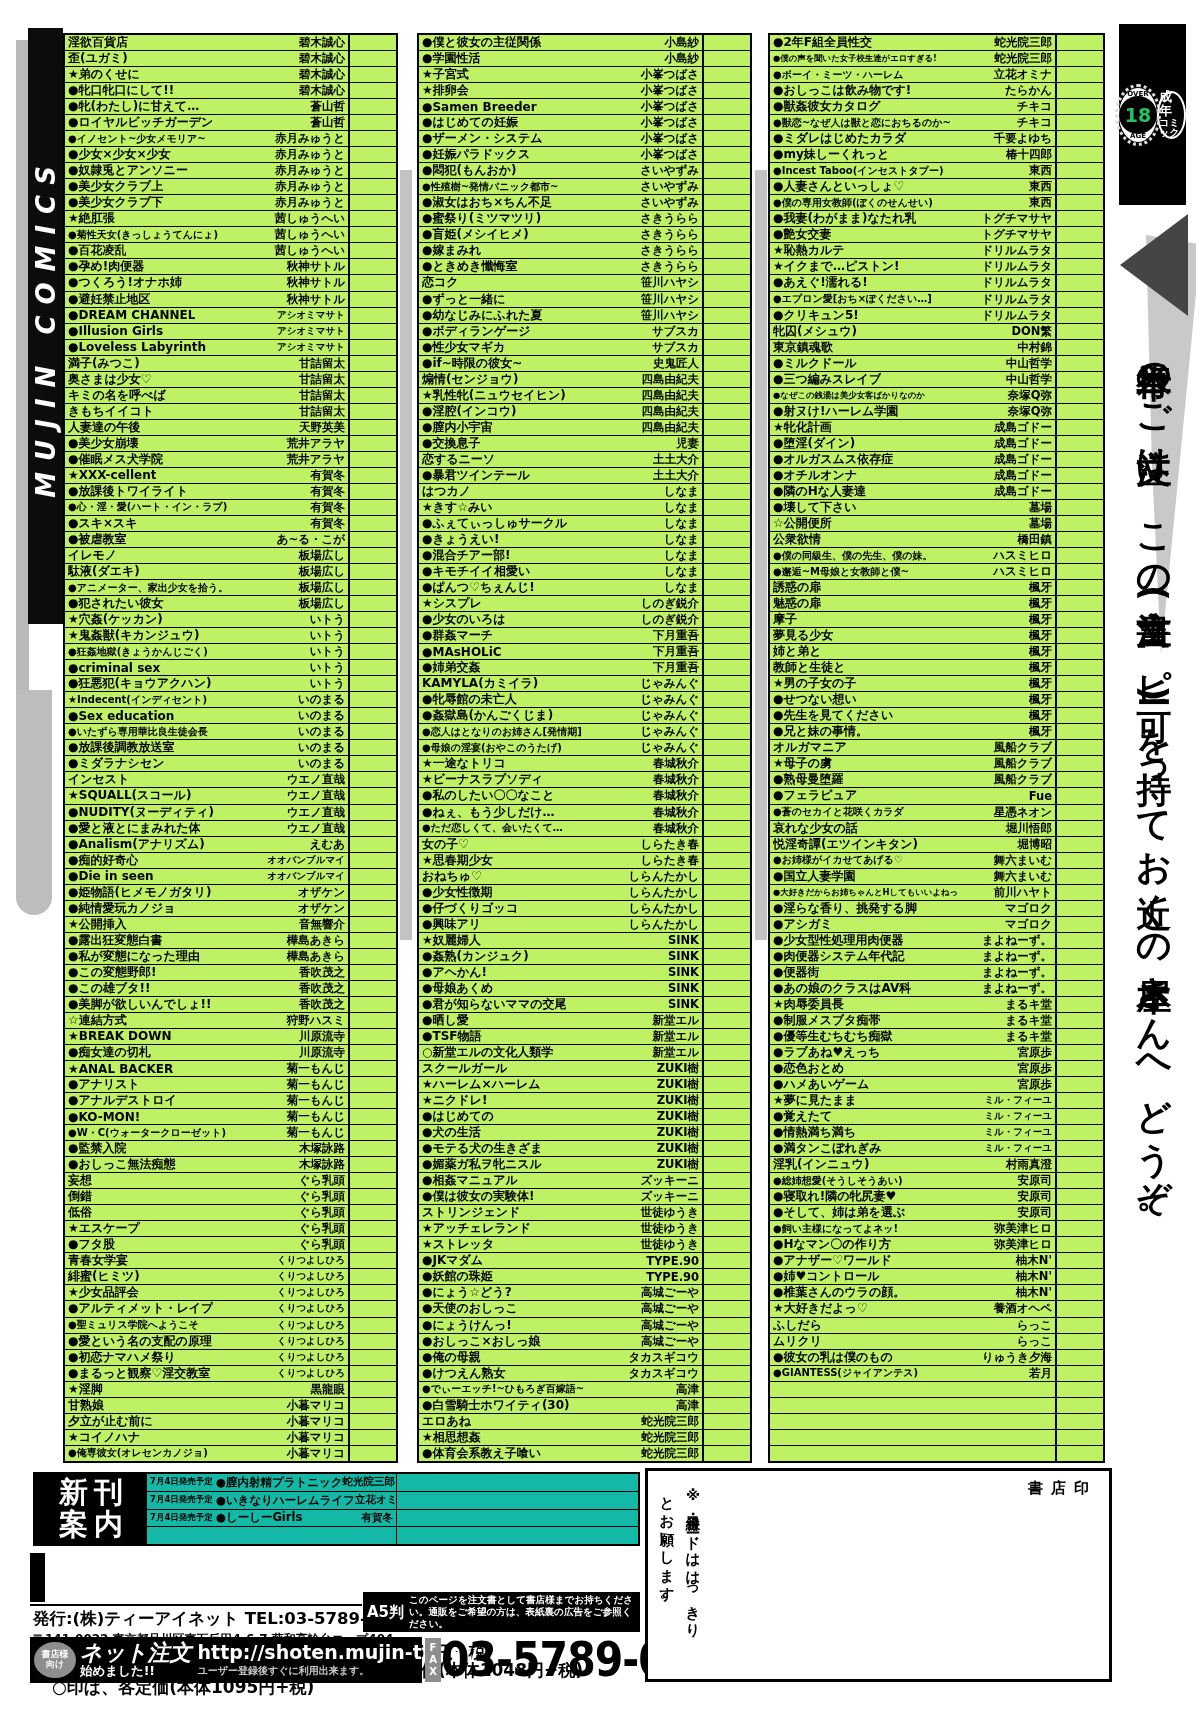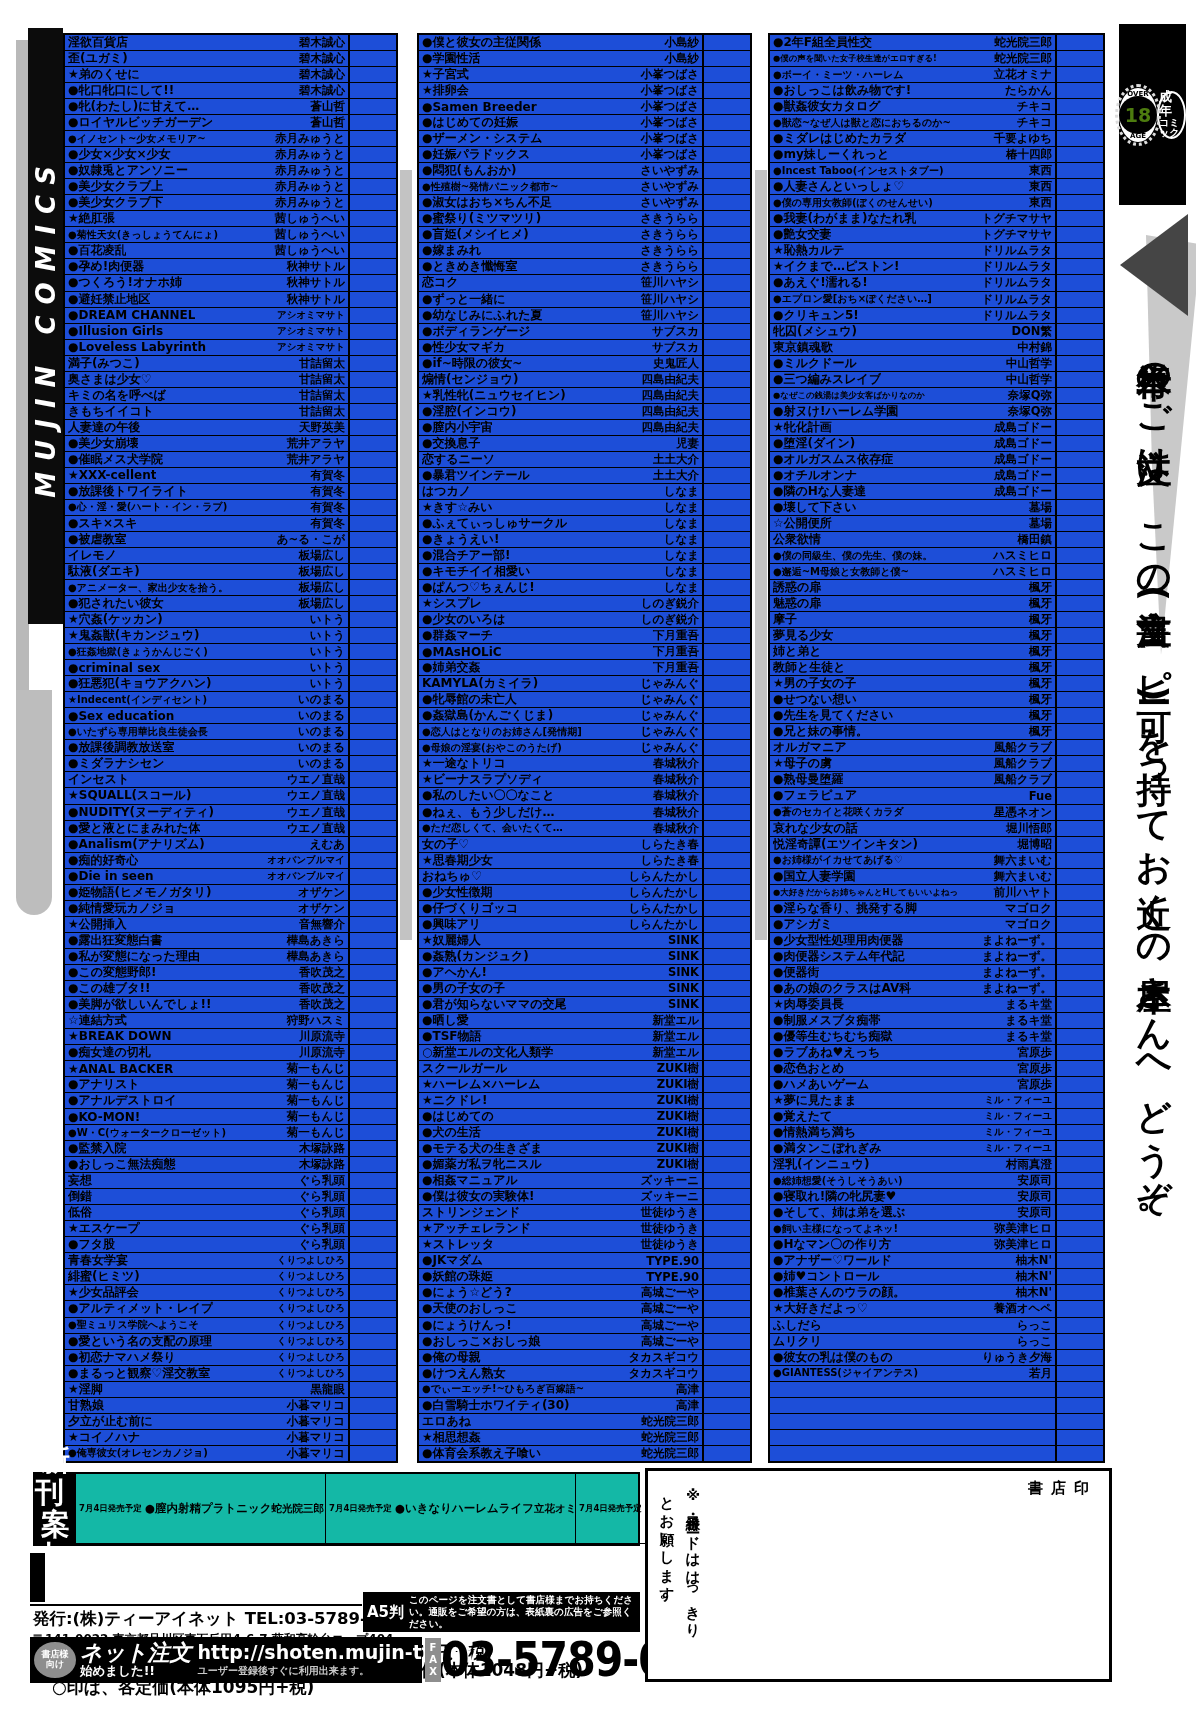--- a/index.html
+++ b/index.html
@@ -6,59 +6,59 @@
   #page{position:relative;width:1200px;height:1711px;background:#fff;margin:0 auto;
         font-family:"DejaVu Sans","Liberation Sans",sans-serif;color:#000;overflow:hidden;}
   
   .gray-strip{position:absolute;left:16px;top:40px;width:13px;height:850px;background:#b9b9b9;}
   .gray-hook{position:absolute;left:16px;top:690px;width:36px;height:225px;background:#bdbdbd;border-radius:0 0 18px 18px;}
   .mujin-bar{position:absolute;left:28px;top:28px;width:35px;height:596px;background:#0c0c0c;
              display:flex;align-items:center;justify-content:center;}
   .mujin-bar span{writing-mode:vertical-rl;transform:rotate(180deg);color:#fff;font-weight:bold;
                   font-style:italic;font-size:26px;letter-spacing:11px;white-space:nowrap;}
   
-  .book-col{position:absolute;top:33px;height:1430px;border:2px solid #000;background:#1d4ed8;
+  .book-col{position:absolute;top:33px;height:1430px;border:2px solid #000;background:#bef264;
             display:flex;flex-direction:column;box-sizing:border-box;}
   #col1{left:63px;width:335px;} #col2{left:417px;width:335px;} #col3{left:768px;width:337px;}
   .brow{flex:1;display:flex;border-bottom:1px solid #000;box-sizing:border-box;min-height:0;}
   .brow:last-child{border-bottom:none;}
   .bname{flex:1;display:flex;align-items:center;justify-content:space-between;
          padding:0 3px;overflow:hidden;white-space:nowrap;min-width:0;}
   .bt{font-size:12px;font-weight:bold;overflow:hidden;text-overflow:clip;}
   .bt.s1{font-size:10px;} .bt.s2{font-size:8.4px;}
   .ba{font-size:11.5px;font-weight:bold;margin-left:4px;flex-shrink:0;}
   .ba.s1{font-size:9.5px;}
   .bbox{width:48px;border-left:2px solid #000;box-sizing:border-box;}
   .col-gap-strip{position:absolute;top:170px;width:12px;height:770px;background:#c3c3c3;}
   
   .badges{position:absolute;left:1119px;top:24px;width:67px;height:181px;background:#000;
           display:flex;flex-direction:row;align-items:center;justify-content:space-between;padding:7px 0;box-sizing:border-box;}
   .b18{position:relative;width:54px;height:54px;border-radius:50%;background:#fff;outline:3px dotted #dcdcdc;outline-offset:1px;
        display:flex;align-items:center;justify-content:center;}
-  .b18 .num{width:38px;height:38px;border-radius:50%;background:#000;color:#4d7c0f;font-size:19px;font-weight:bold;
+  .b18 .num{width:38px;height:38px;border-radius:50%;background:#000;color:#22c55e;font-size:19px;font-weight:bold;
             display:flex;align-items:center;justify-content:center;}
   .b18 .tt{position:absolute;left:0;right:0;text-align:center;font-size:7px;font-weight:bold;color:#000;}
   .b18 .tt.over{top:2px;} .b18 .tt.age{bottom:2px;}
   .seinen{width:58px;height:48px;border:2px solid #fff;border-radius:50%;color:#fff;
           display:flex;flex-direction:column;align-items:center;justify-content:center;font-weight:bold;box-sizing:border-box;}
   .seinen .l1{font-size:13px;line-height:1.05;} .seinen .l2{font-size:10px;line-height:1.05;}
   .swoosh{position:absolute;left:1146px;top:235px;width:50px;height:420px;background:#c9c9c9;
           clip-path:polygon(0 0,100% 2%,100% 14%,30% 100%,12% 55%);}
   .arrow-left{position:absolute;left:1120px;top:214px;width:0;height:0;
               border-top:51px solid transparent;border-bottom:51px solid transparent;border-right:68px solid #454545;}
   .vbanner{position:absolute;left:1116px;top:336px;height:1365px;width:76px;writing-mode:vertical-rl;
            font-size:35px;font-weight:900;letter-spacing:1px;line-height:76px;white-space:nowrap;
            font-family:"DejaVu Sans","Liberation Sans",sans-serif;}
   
   .newrel{position:absolute;left:33px;top:1472px;width:607px;height:74px;border:2px solid #000;
           display:flex;box-sizing:border-box;background:#14b8a6;}
   .nr-label{width:112px;background:#000;color:#fff;display:flex;flex-direction:column;
             align-items:center;justify-content:center;font-weight:900;font-size:29px;line-height:1.1;letter-spacing:6px;}
   .nr-label div{text-indent:6px;}
-  .nr-rows{flex:1;display:flex;flex-direction:row;}
+  .nr-rows{flex:1;display:flex;flex-direction:column;}
   .nr-row{flex:1;display:flex;border-bottom:1px solid #000;box-sizing:border-box;min-height:0;}
   .nr-row:last-child{border-bottom:none;}
   .nr-main{width:250px;display:flex;align-items:center;padding:0 3px;border-right:1px solid #000;
            box-sizing:border-box;overflow:hidden;white-space:nowrap;}
   .nr-date{font-size:8.5px;font-weight:bold;margin-right:3px;flex-shrink:0;}
   .nr-title{font-size:11.5px;font-weight:bold;}
   .nr-author{font-size:10.5px;font-weight:bold;margin-left:auto;}
   .nr-empty{flex:1;}
   
   .pricebar{position:absolute;left:30px;top:1553px;width:15px;height:49px;background:#000;}
@@ -1139,21 +1139,21 @@
       </div>
       <div class="brow">
         <div class="bname">
           <span class="bt">●アヘかん!</span>
           <span class="ba">SINK</span>
         </div>
         <div class="bbox"></div>
       </div>
       <div class="brow">
         <div class="bname">
-          <span class="bt">●男の子女の子</span>
+          <span class="bt">●母娘あくめ</span>
           <span class="ba">SINK</span>
         </div>
         <div class="bbox"></div>
       </div>
       <div class="brow">
         <div class="bname">
           <span class="bt">●君が知らないママの交尾</span>
           <span class="ba">SINK</span>
         </div>
         <div class="bbox"></div>

